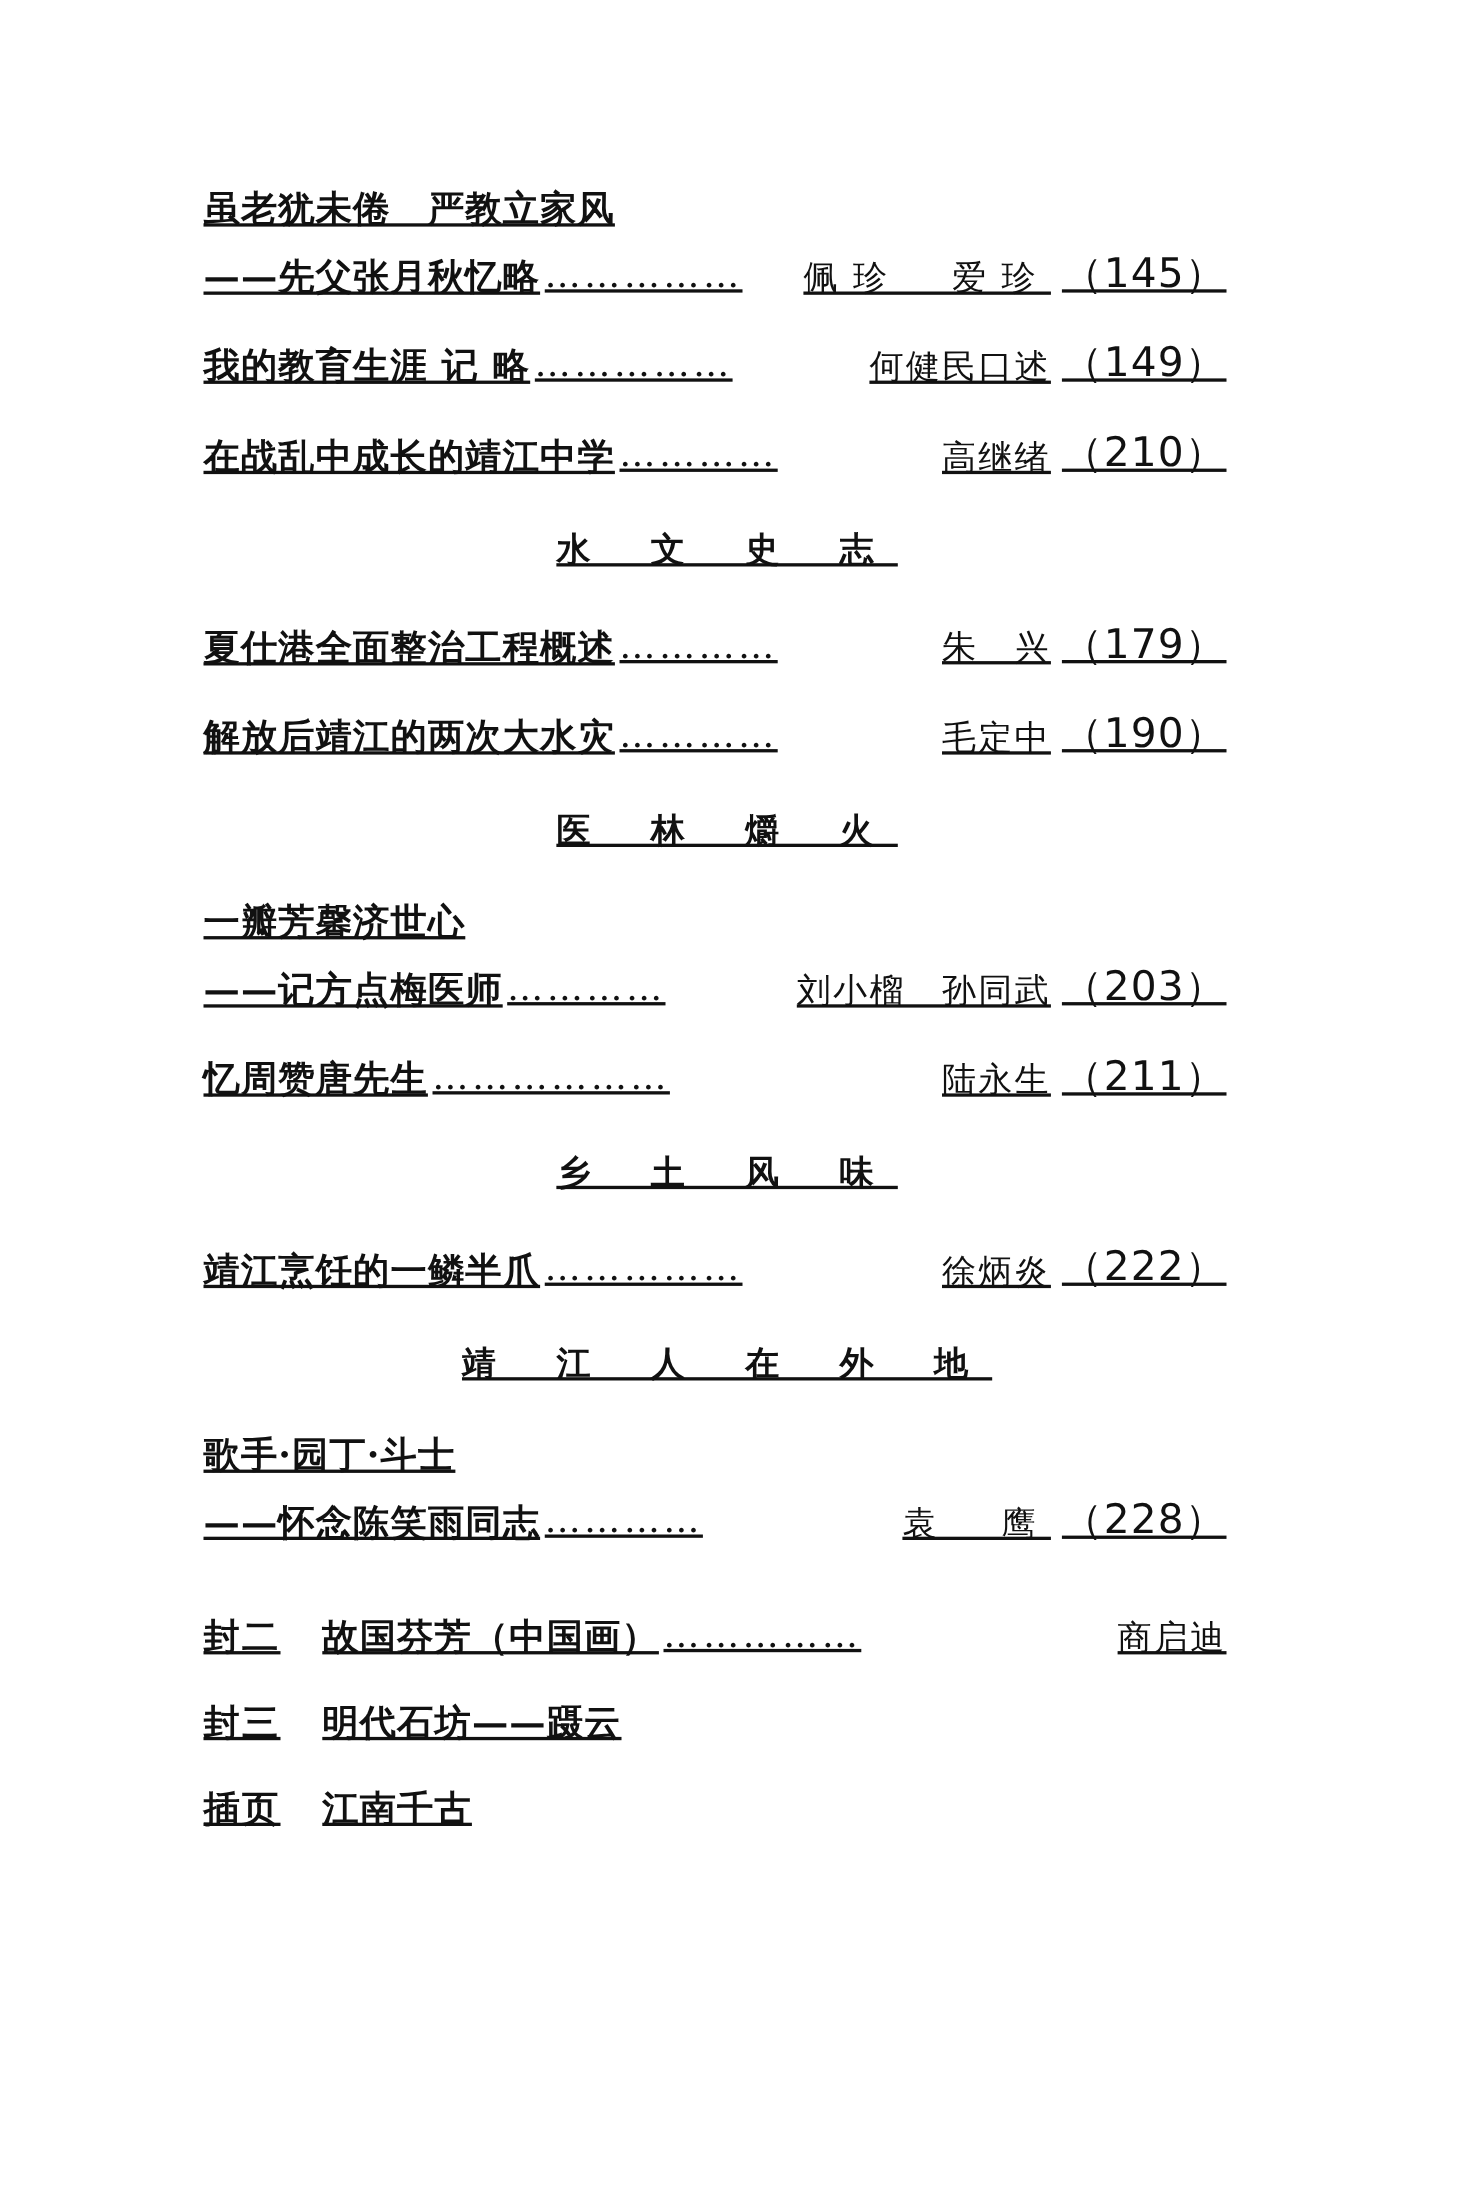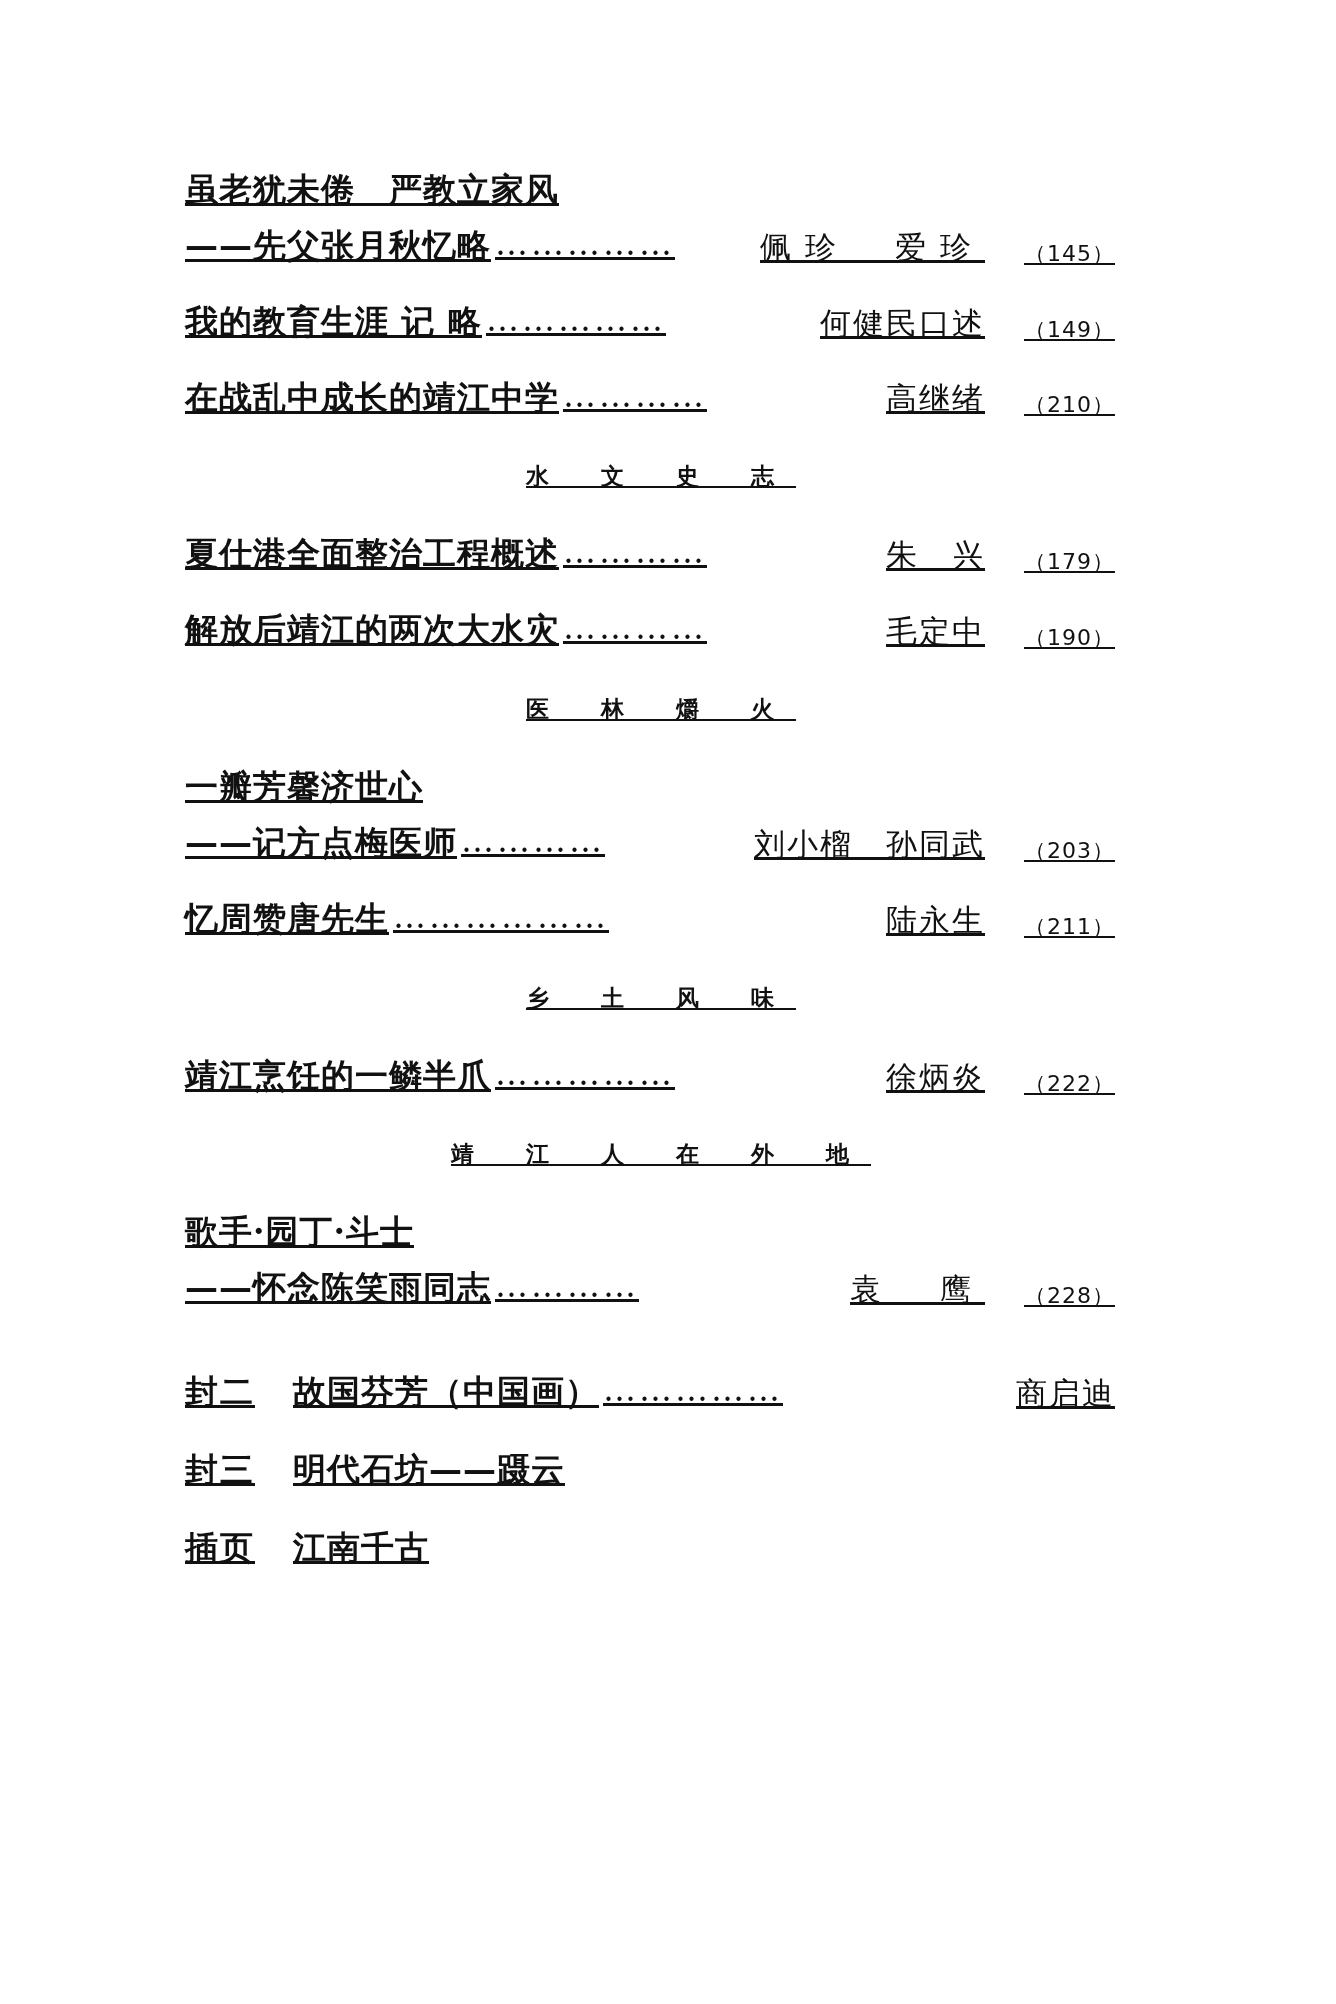--- a/index.html
+++ b/index.html
@@ -71,29 +71,29 @@
     font-size: 31px;
     letter-spacing: 2px;
     padding-left: 6px;
   }
   .author.wide {
     letter-spacing: 14px;
   }
   .page-num {
     flex: 0 0 auto;
     font-family: "DejaVu Sans", "Liberation Sans", sans-serif;
-    font-size: 22px;
+    font-size: 37px;
     padding-left: 10px;
     min-width: 120px;
     text-align: right;
   }
   
   .section-heading {
     text-align: center;
-    font-size: 23px;
+    font-size: 31px;
     font-weight: 700;
     letter-spacing: 22px;
     margin: 40px 0 38px 0;
     padding-left: 22px;
   }
   
   .appendix {
     margin-top: 56px;
   }
   .appendix .line {

